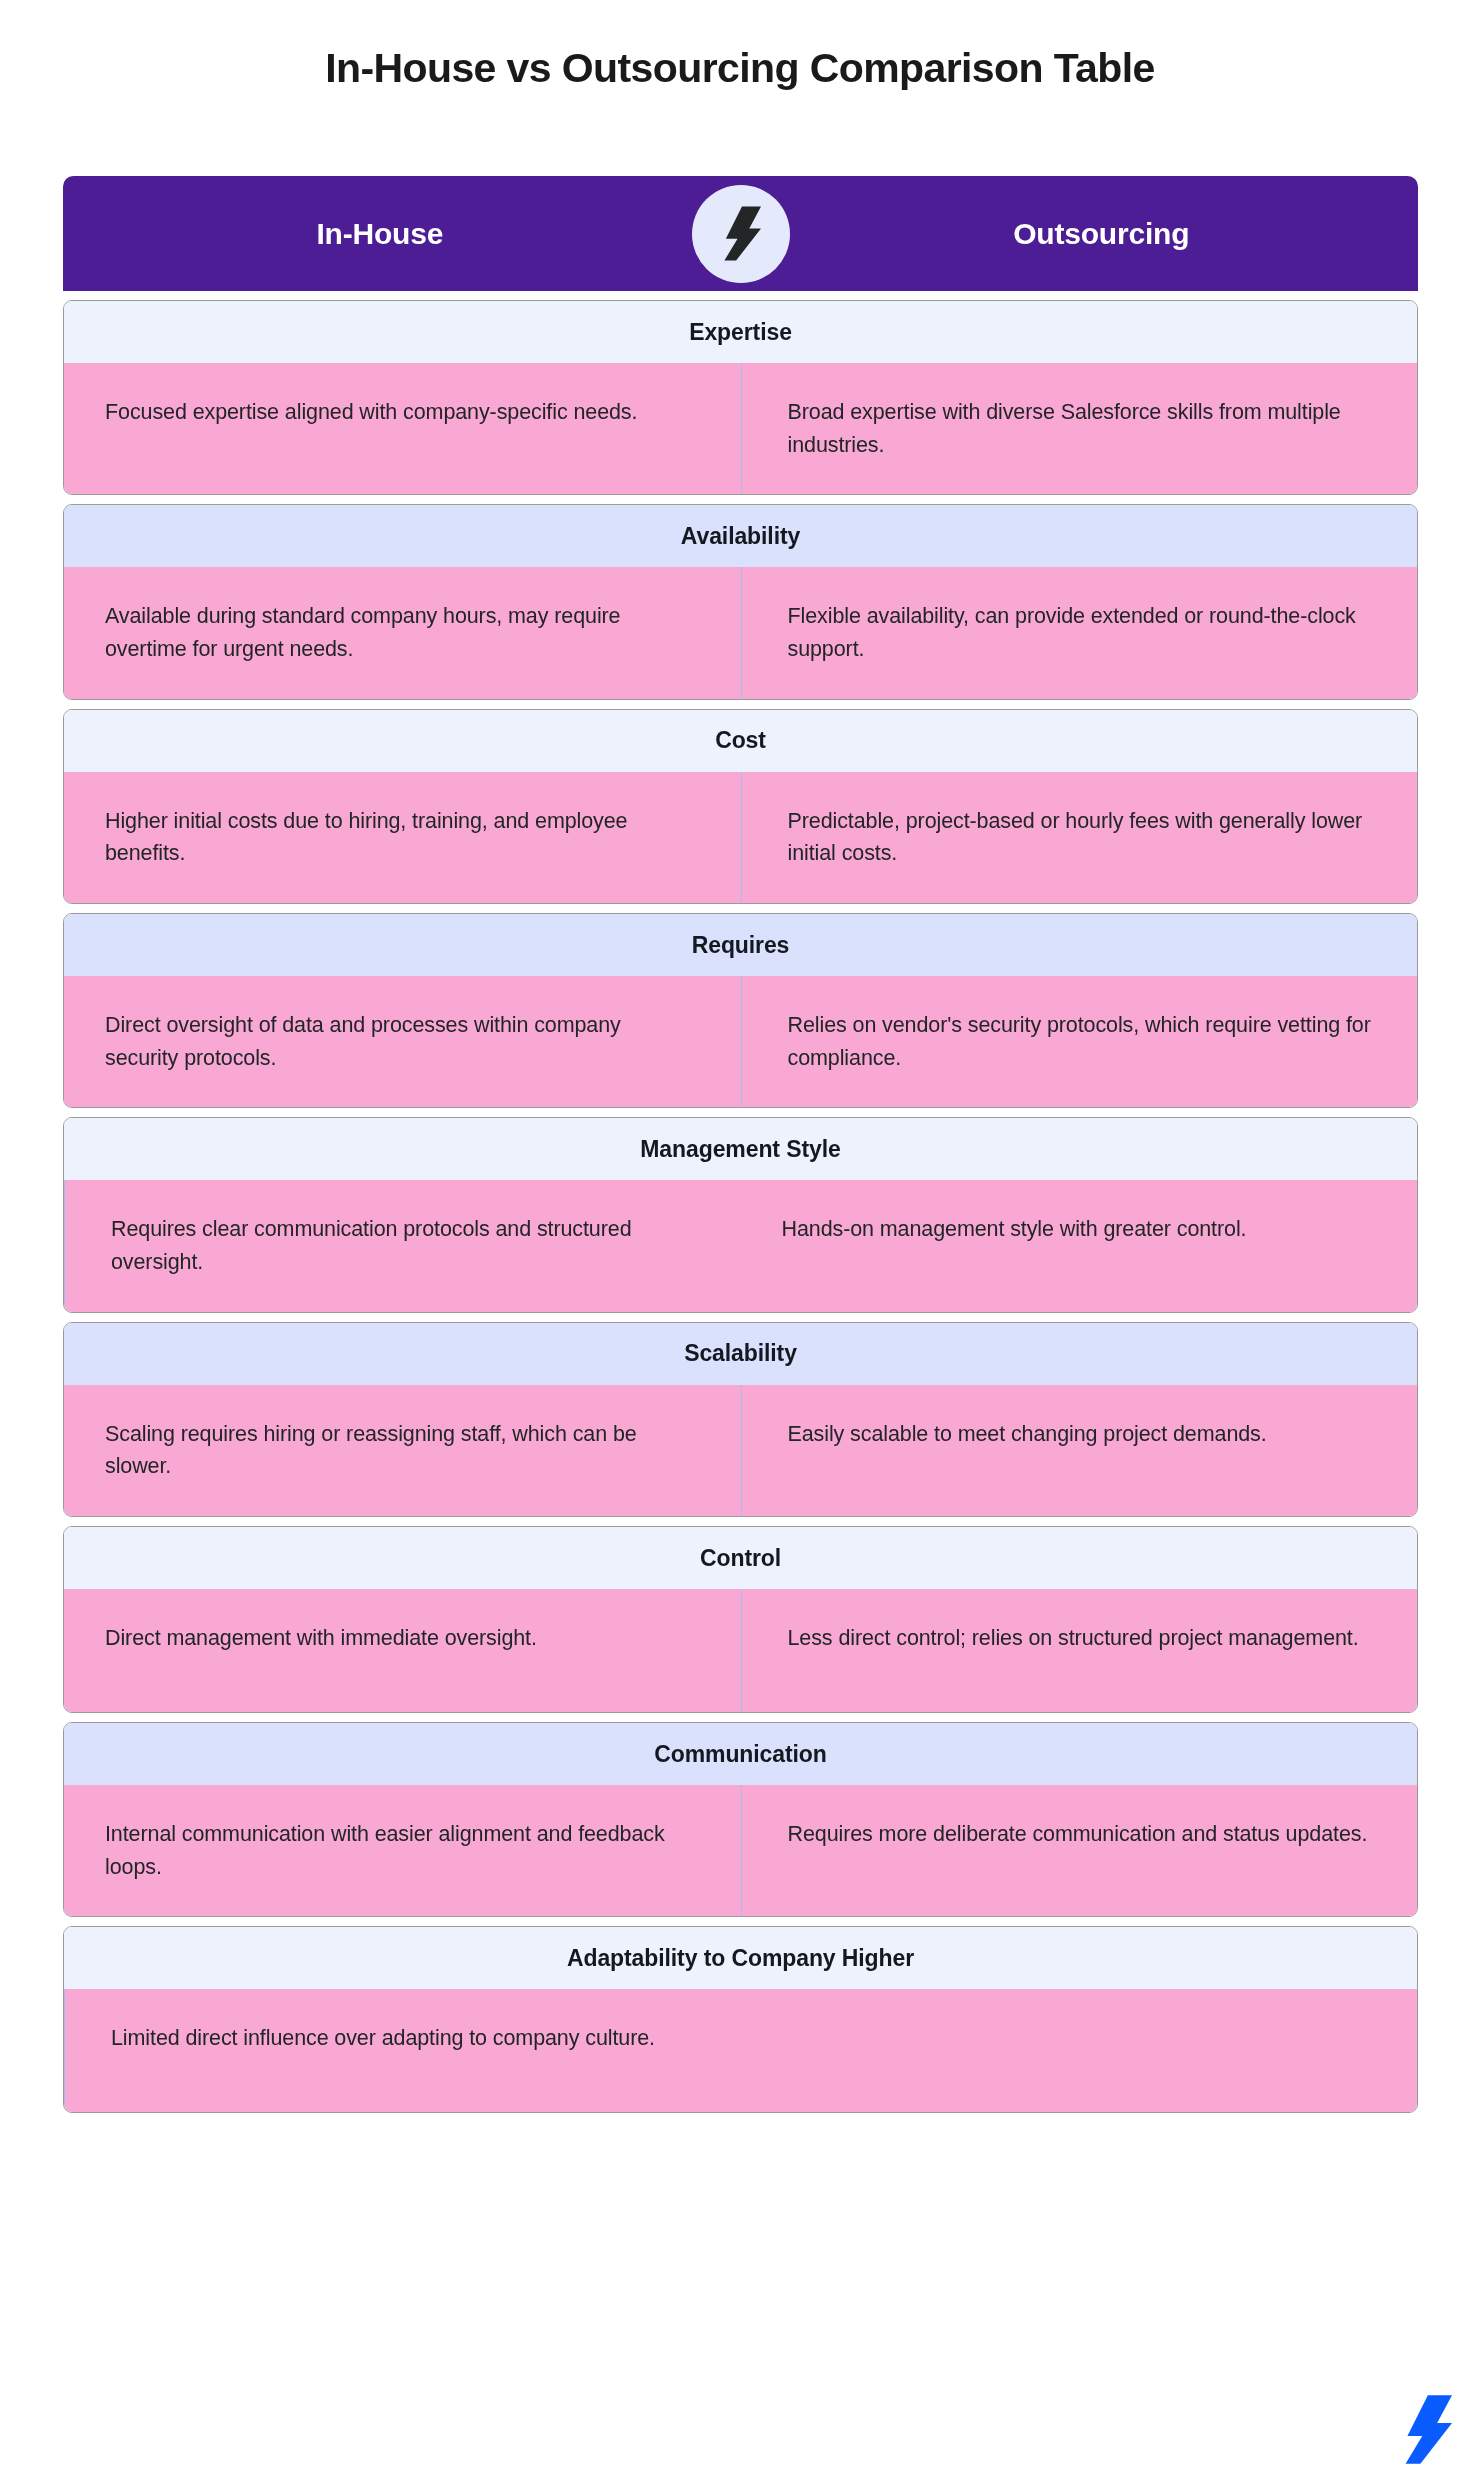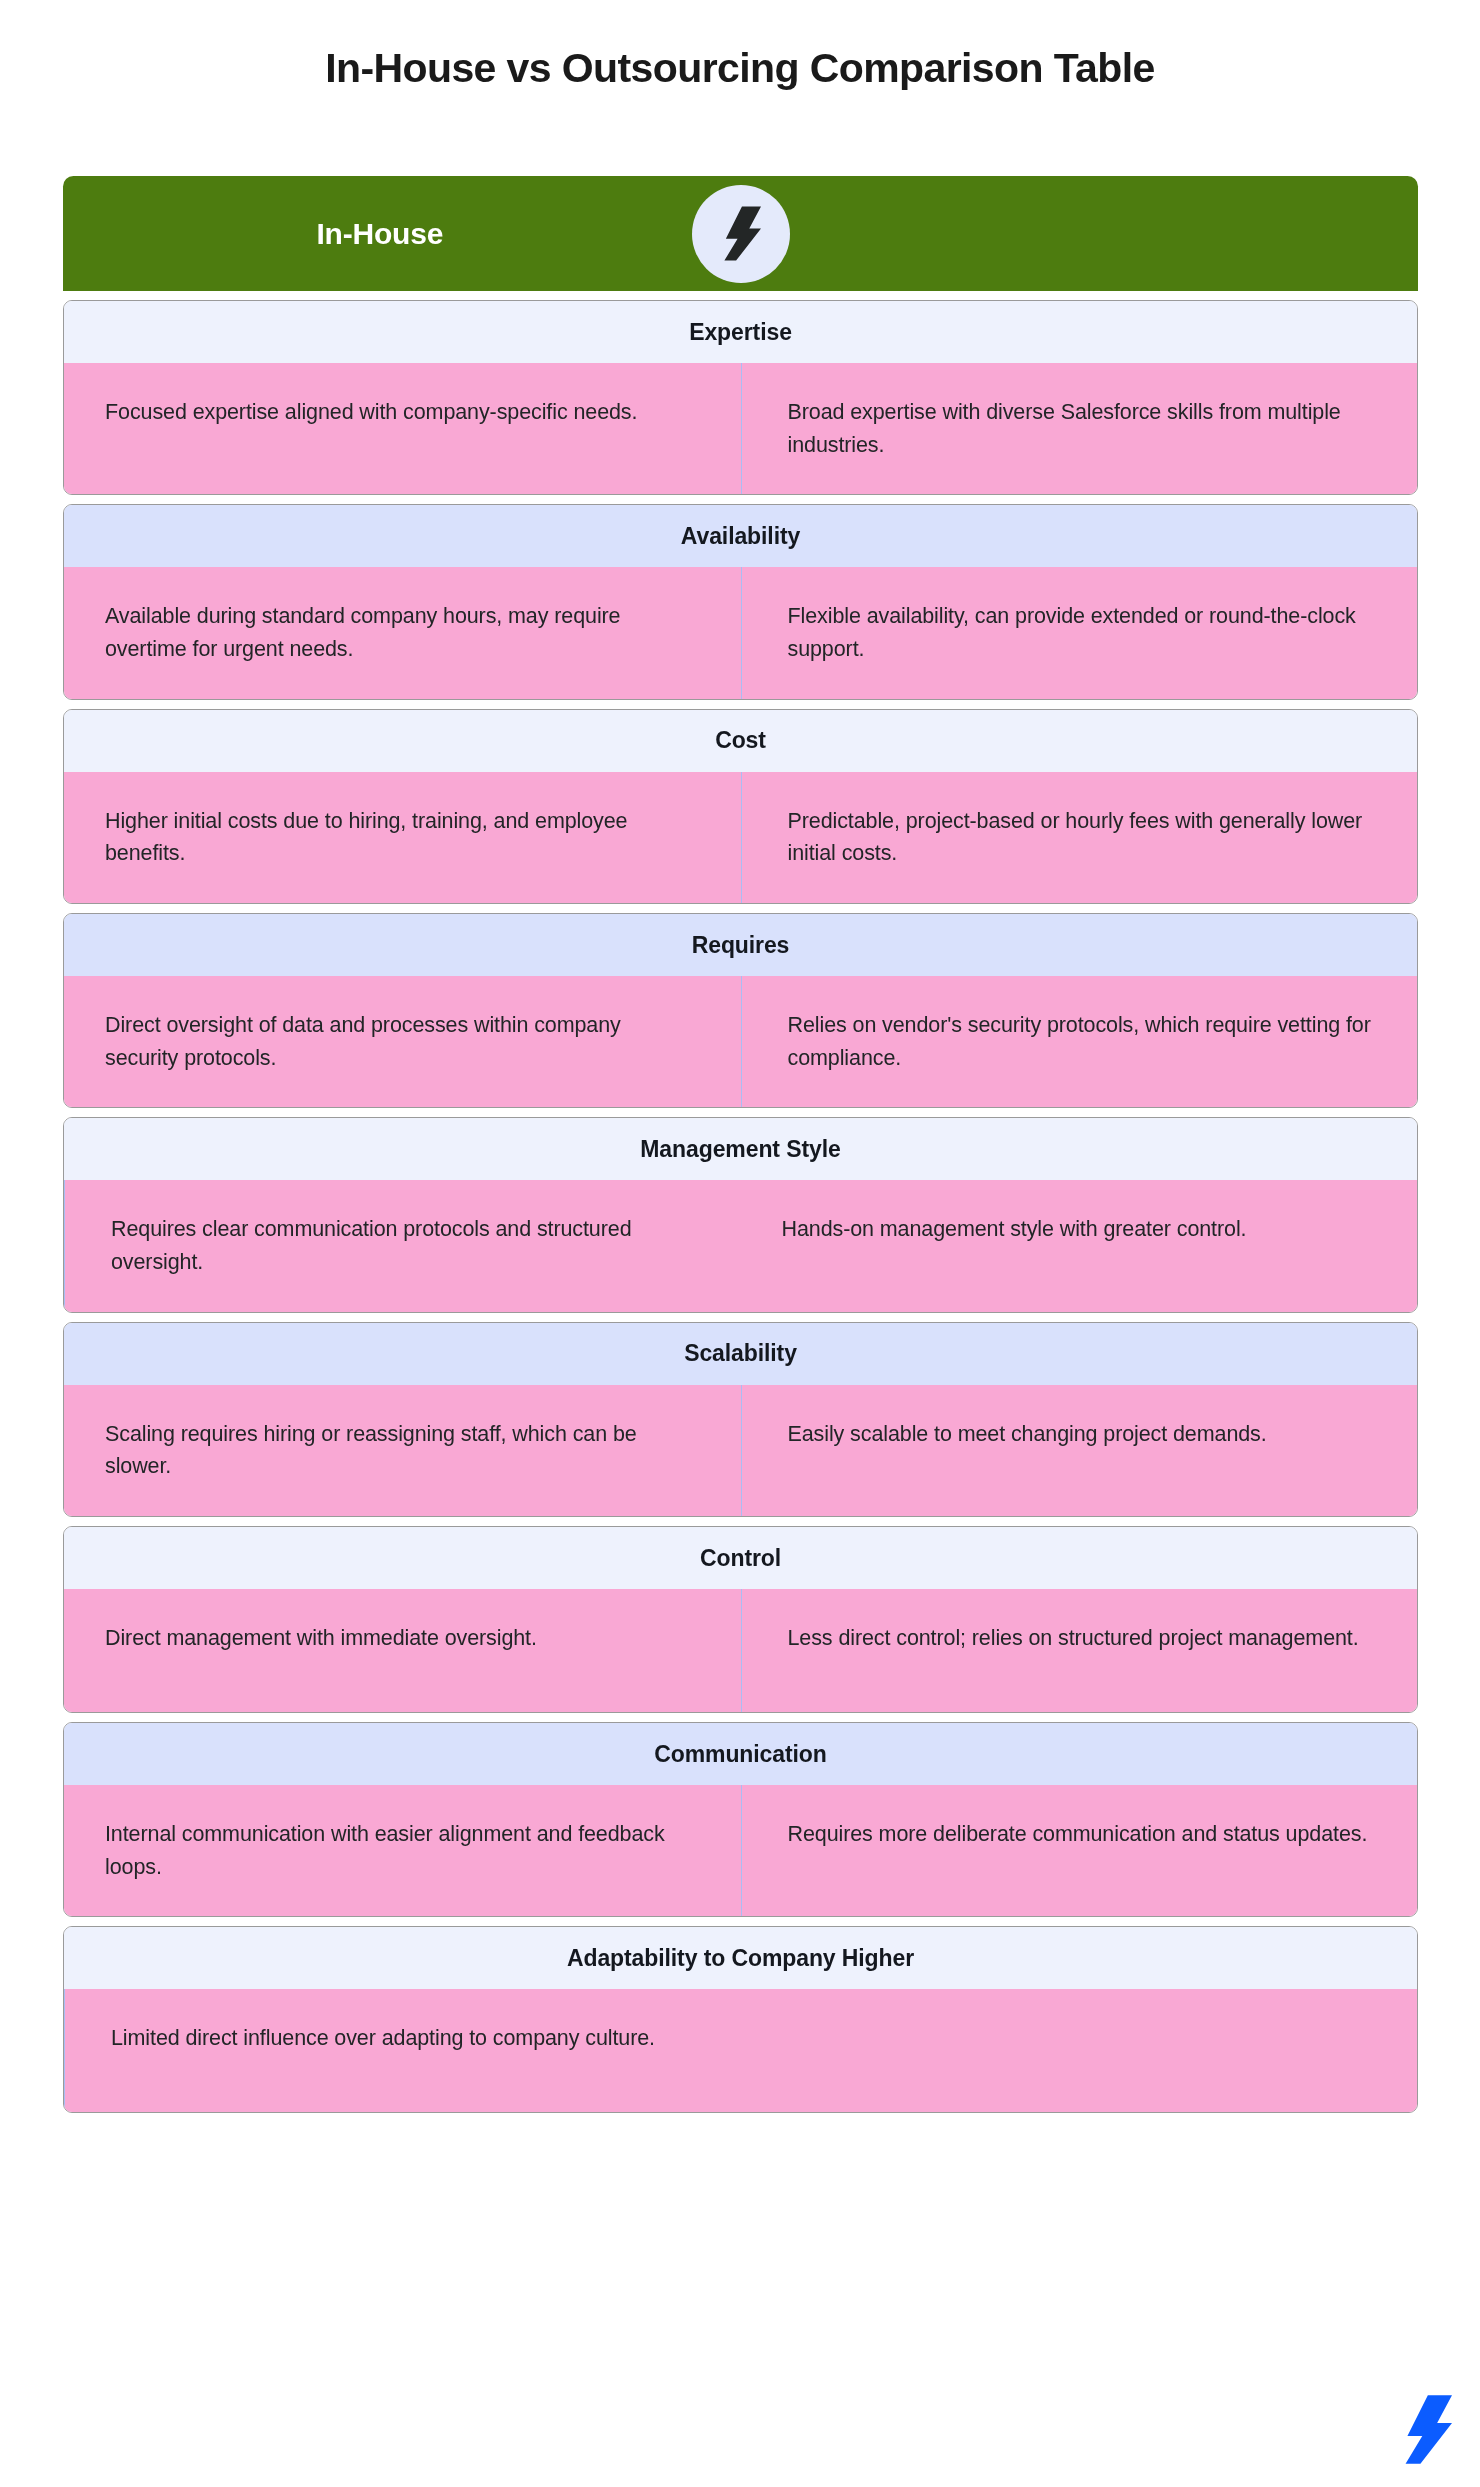--- a/index.html
+++ b/index.html
@@ -39,21 +39,21 @@
     position: absolute;
     left: 63px;
     top: 176px;
     width: 1355px;
   }
 
   
   .thead {
     position: relative;
     height: 115px;
-    background: #4d7c0f;
+    background: #4c1d95;
     border-radius: 10.4px 10.4px 0 0;
     display: flex;
     align-items: center;
   }
 
   .thead-cell {
     width: 50%;
     text-align: center;
     color: #ffffff;
     font-size: 30px;
@@ -145,20 +145,21 @@
 <body>
 
 <div class="page">
 
   <h1 class="page-title">In-House vs Outsourcing Comparison Table</h1>
 
   <div class="table">
 
     <div class="thead">
       <div class="thead-cell left">In-House</div>
+      <div class="thead-cell right">Outsourcing</div>
 
       <div class="badge">
         <span>
           <svg width="41" height="55" viewBox="0 0 56 74" aria-hidden="true">
             <path d="M30 0 H56 L40 30 H56 L22 74 H6 L24 44 H8 Z" fill="#232626"></path>
           </svg>
         </span>
       </div>
     </div>
 

